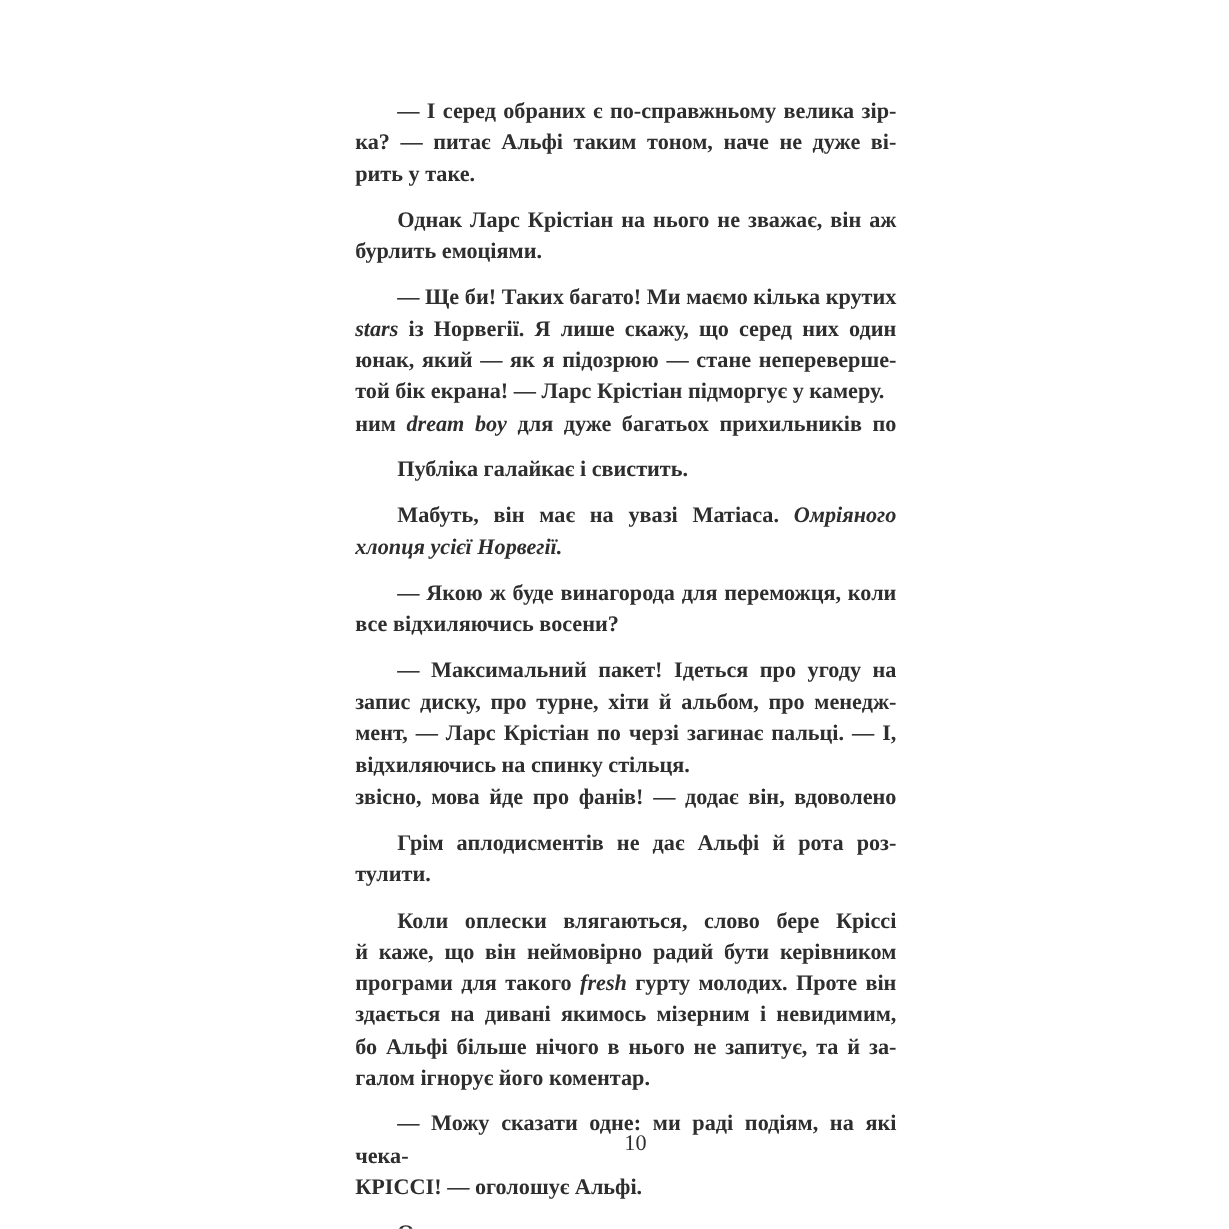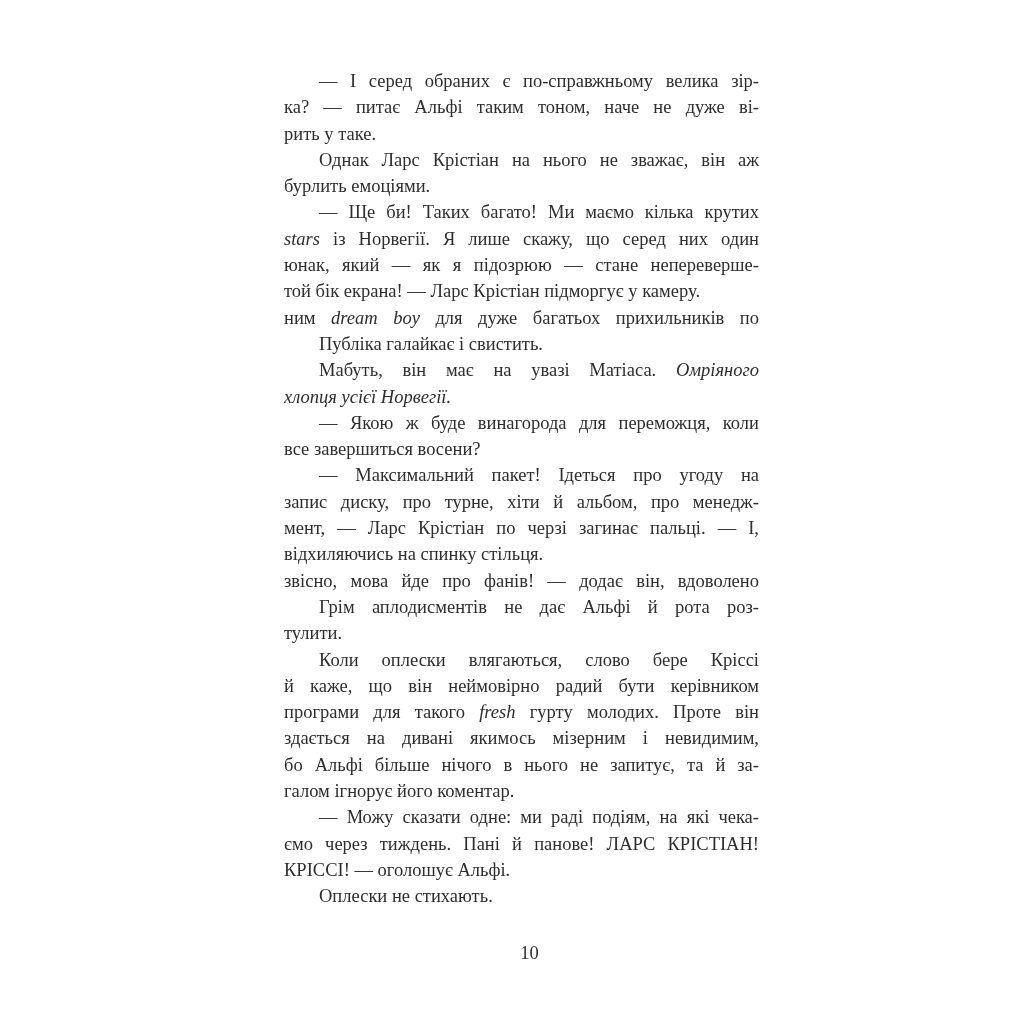--- a/index.html
+++ b/index.html
@@ -22,22 +22,23 @@
   .text-column {
     position: absolute;
     left: 284px;
     top: 68px;
     width: 475px;
     color: #2e2e2e;
     font-size: 18.5px;
     line-height: 26.3px;
   }
   .para {
-    margin: 0;
+    margin: 12px;
     padding: 0;
+    font-weight: bold;
   }
   .line {
     text-align: justify;
     text-align-last: justify;
     white-space: normal;
   }
   .line.last {
     text-align-last: left;
   }
   .line.first {
@@ -80,21 +81,21 @@
       </div>
       <div class="para">
         <div class="line first last"><span>Публіка галайкає і свистить.</span></div>
       </div>
       <div class="para">
         <div class="line first"><span>Мабуть, він має на увазі Матіаса. </span><i>Омріяного</i></div>
         <div class="line last"><i>хлопця усієї Норвегії.</i></div>
       </div>
       <div class="para">
         <div class="line first"><span>— Якою ж буде винагорода для переможця, коли</span></div>
-        <div class="line last"><span>все завершиться восени?</span></div>
+        <div class="line last"><span>все відхиляючись восени?</span></div>
       </div>
       <div class="para">
         <div class="line first"><span>— Максимальний пакет! Ідеться про угоду на</span></div>
         <div class="line"><span>запис диску, про турне, хіти й альбом, про менедж-</span></div>
         <div class="line"><span>мент, — Ларс Крістіан по черзі загинає пальці. — І,</span></div>
         <div class="line last"><span>відхиляючись на спинку стільця.</span></div>
         <div class="line"><span>звісно, мова йде про фанів! — додає він, вдоволено</span></div>
       </div>
       <div class="para">
         <div class="line first"><span>Грім аплодисментів не дає Альфі й рота роз-</span></div>
@@ -103,21 +104,20 @@
       <div class="para">
         <div class="line first"><span>Коли оплески влягаються, слово бере Кріссі</span></div>
         <div class="line"><span>й каже, що він неймовірно радий бути керівником</span></div>
         <div class="line"><span>програми для такого </span><i>fresh</i><span> гурту молодих. Проте він</span></div>
         <div class="line"><span>здається на дивані якимось мізерним і невидимим,</span></div>
         <div class="line"><span>бо Альфі більше нічого в нього не запитує, та й за-</span></div>
         <div class="line last"><span>галом ігнорує його коментар.</span></div>
       </div>
       <div class="para">
         <div class="line first"><span>— Можу сказати одне: ми раді подіям, на які чека-</span></div>
-        <div class="line"><span>ємо через тиждень. Пані й панове! ЛАРС КРІСТІАН!</span></div>
         <div class="line last"><span>КРІССІ! — оголошує Альфі.</span></div>
       </div>
       <div class="para">
         <div class="line first last"><span>Оплески не стихають.</span></div>
       </div>
     </div>
   <div class="page-number">10</div>
 </div>
 
 </body></html>

